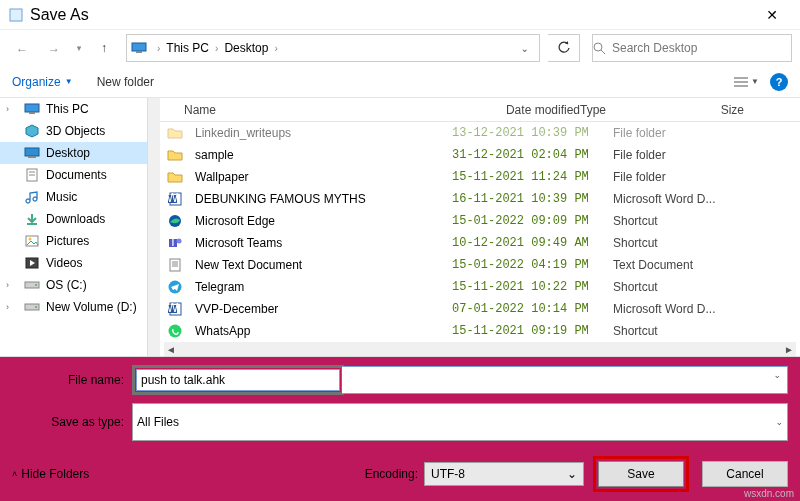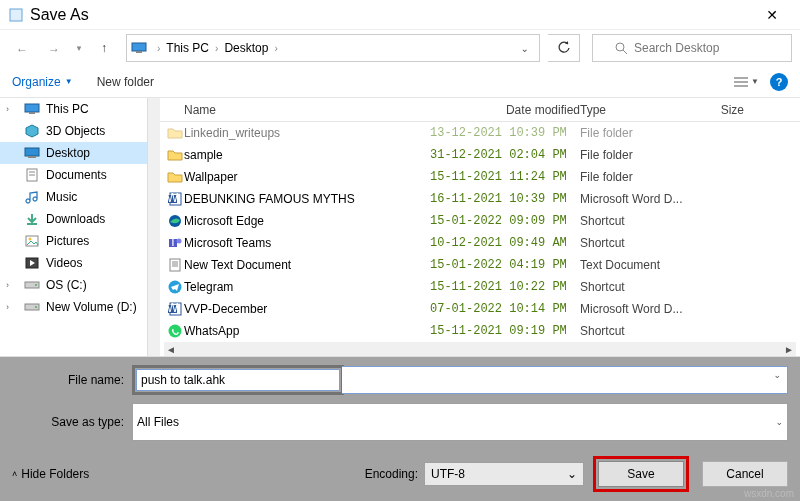--- a/index.html
+++ b/index.html
@@ -11,21 +11,21 @@
 .navbar { display: flex; align-items: center; height: 36px; padding: 4px 8px; gap: 4px; }
 .navbtn { width: 28px; height: 28px; display: flex; align-items: center; justify-content: center; color: #888; }
 .dropbtn { width: 14px; color: #888; font-size: 9px; display:flex; align-items:center; justify-content:center;}
 .upbtn { color: #333; }
 .addressbar { flex: 1; border: 1px solid #ccc; height: 28px; display: flex; align-items: center; padding: 0 4px; margin: 0 4px; }
 .addressbar .pc-ico { width:16px; height:16px; margin-right:6px; display:flex; align-items:center;}
 .addressbar .crumb { padding: 0 2px; }
 .addressbar .sep { color: #888; padding: 0 4px; font-size: 10px;}
 .addr-drop { margin-left: auto; color: #555; padding: 0 6px; font-size:10px;}
 .refresh { width: 32px; height: 28px; border: 1px solid #ccc; border-left: none; display:flex; align-items:center; justify-content:center;}
-.searchbox { width: 200px; height: 28px; border: 1px solid #ccc; margin-left: 8px; display: flex; align-items: center; padding: 0 22px; color: #777; }
+.searchbox { width: 200px; height: 28px; border: 1px solid #ccc; margin-left: 8px; display: flex; align-items: center; padding: 0 0; color: #777; }
 .searchbox .sicon { margin-right: 6px; }
 .toolbar { display: flex; align-items: center; height: 32px; padding: 0 12px; border-bottom: 1px solid #e5e5e5; background:#fff;}
 .toolbar .org { color: #0066cc; display:flex; align-items:center; gap:4px;}
 .toolbar .newf { color: #333; margin-left: 24px; }
 .toolbar .right { margin-left: auto; display:flex; align-items:center; gap:8px;}
 .viewbtn { width:32px; height:20px; display:flex; align-items:center; justify-content:center; gap:2px; color:#555;}
 .helpbtn { width:18px; height:18px; border-radius:50%; background:#0078d4; color:#fff; display:flex; align-items:center; justify-content:center; font-size:11px; font-weight:bold;}
 .main { display: flex; height: 258px; }
 .sidebar { width: 160px; overflow: hidden; position: relative; }
 .sidebar::after { content:''; position:absolute; right:0; top:0; bottom:0; width:12px; background:#f0f0f0; border-left:1px solid #ddd;}
@@ -33,29 +33,29 @@
 .side-item { display: flex; align-items: center; height: 22px; padding-left: 20px; gap: 6px; cursor: default;}
 .side-item.sel { background: #cce8ff; }
 .side-item .ico { width: 16px; height: 16px; display:flex; align-items:center; justify-content:center; font-size:12px;}
 .side-item .exp { width:10px; font-size:9px; color:#666; margin-left:-14px; margin-right:2px;}
 .filepane { flex: 1; position: relative; overflow:hidden;}
 .cols { display:flex; height:24px; border-bottom: 1px solid #e5e5e5; align-items:center; color:#444; position:sticky; top:0; background:#fff;}
 .col-name { width: 270px; padding-left: 24px;}
 .col-date { width: 150px; text-align: right;}
 .col-type { width: 130px;}
 .col-size { width: 40px; text-align:right; padding-right:6px;}
-.row { display:flex; height:22px; align-items:center; padding-left:6px;}
+.row { display:flex; height:22px; align-items:center; padding-left:6px;gap:11px;}
 .row .fico { width:18px; display:flex; align-items:center; justify-content:center;}
 .row .fname { width:246px; white-space:nowrap; overflow:hidden; text-overflow:ellipsis;}
 .row .fdate { width:150px; color:#4d7c0f;font-family:Liberation Mono, monospace;}
 .row .ftype { width:130px; color:#444; white-space:nowrap; overflow:hidden; text-overflow:ellipsis;}
 .filepane .hs { position:absolute; left:4px; right:4px; bottom:0; height:14px; background:#f0f0f0; display:flex; align-items:center;}
 .filepane .hs .arrow { width:14px; text-align:center; color:#555; font-size:10px;}
 .filepane .hs .track { flex:1; background:#f0f0f0; height:100%;}
-.bottom { background:#a3a3a3; border-top:1px solid #ddd; padding: 8px 12px 4px; height:145px; position:relative;}
+.bottom { background:#be185d; border-top:1px solid #ddd; padding: 8px 12px 4px; height:145px; position:relative;}
 .formrow { display:flex; align-items:center; margin-bottom:8px;}
 .formrow .lbl { width:120px; text-align:right; padding-right:8px;}
 .file-input-wrap { flex:1; border:3px solid #737373; padding:1px; position:relative;}
 .file-input { width:100%; height:22px; border:1px solid #7a9fd4; padding:0 4px; font-size:12px; outline:none;}
 .type-select { flex:1; height:38px; border:1px solid #a0a0a0; background:#fff; padding:0 4px; display:flex; align-items:center; justify-content:space-between;}
 .type-select .dd { font-size:9px; color:#555;}
 .ext-drop { position:absolute; right:6px; top:3px; font-size:9px; color:#555;}
 .btnrow { position:absolute; bottom:14px; left:12px; right:12px; display:flex; align-items:center;}
 .hidefolders { display:flex; align-items:center; gap:4px;}
 .hidefolders .car { font-size:9px;}

